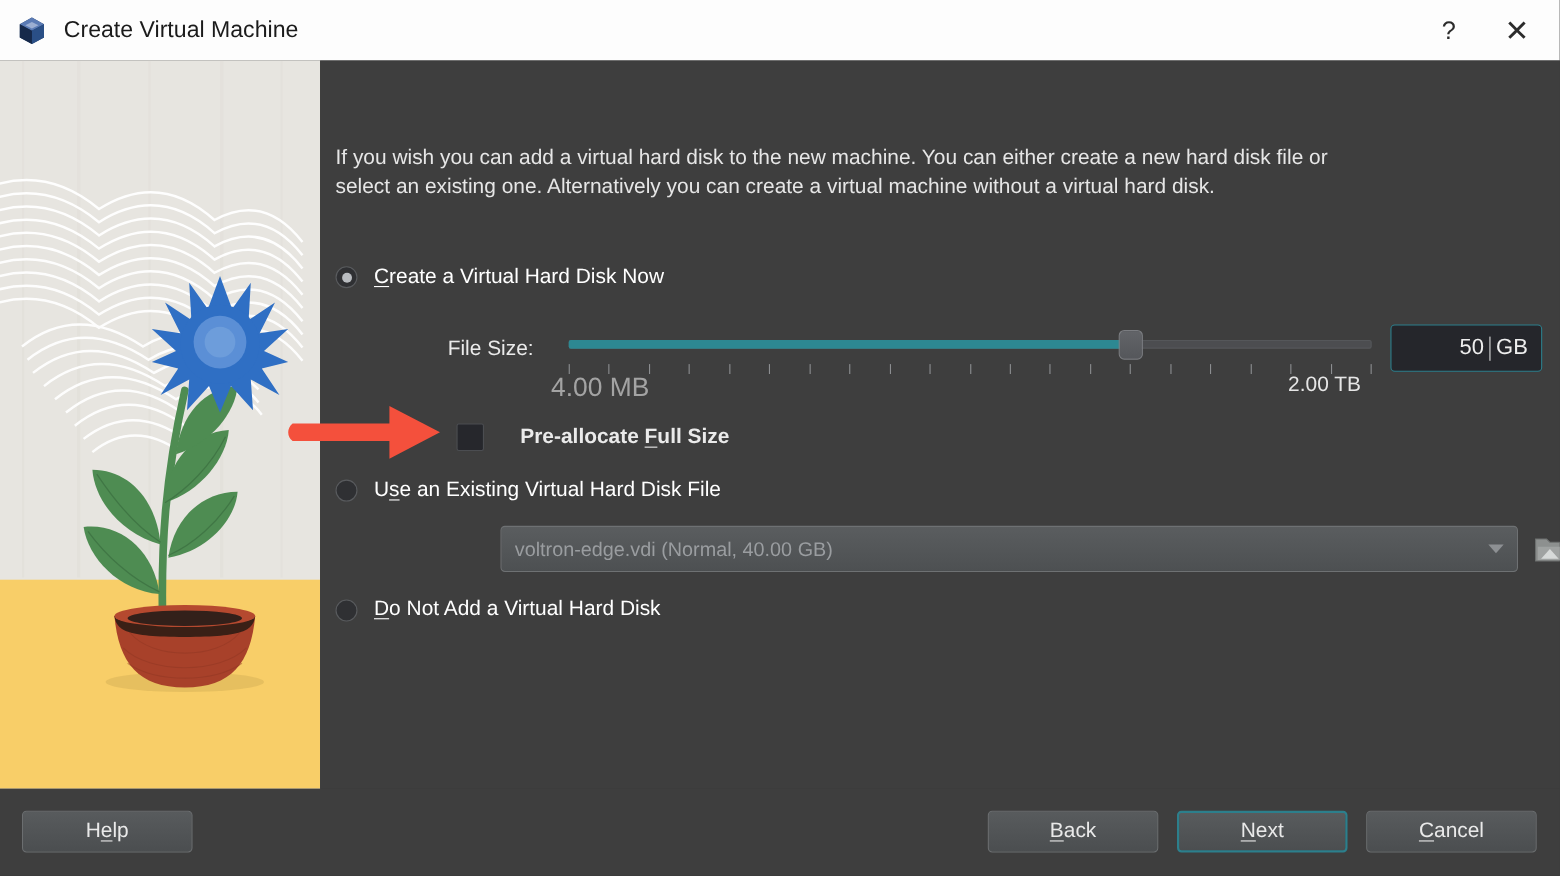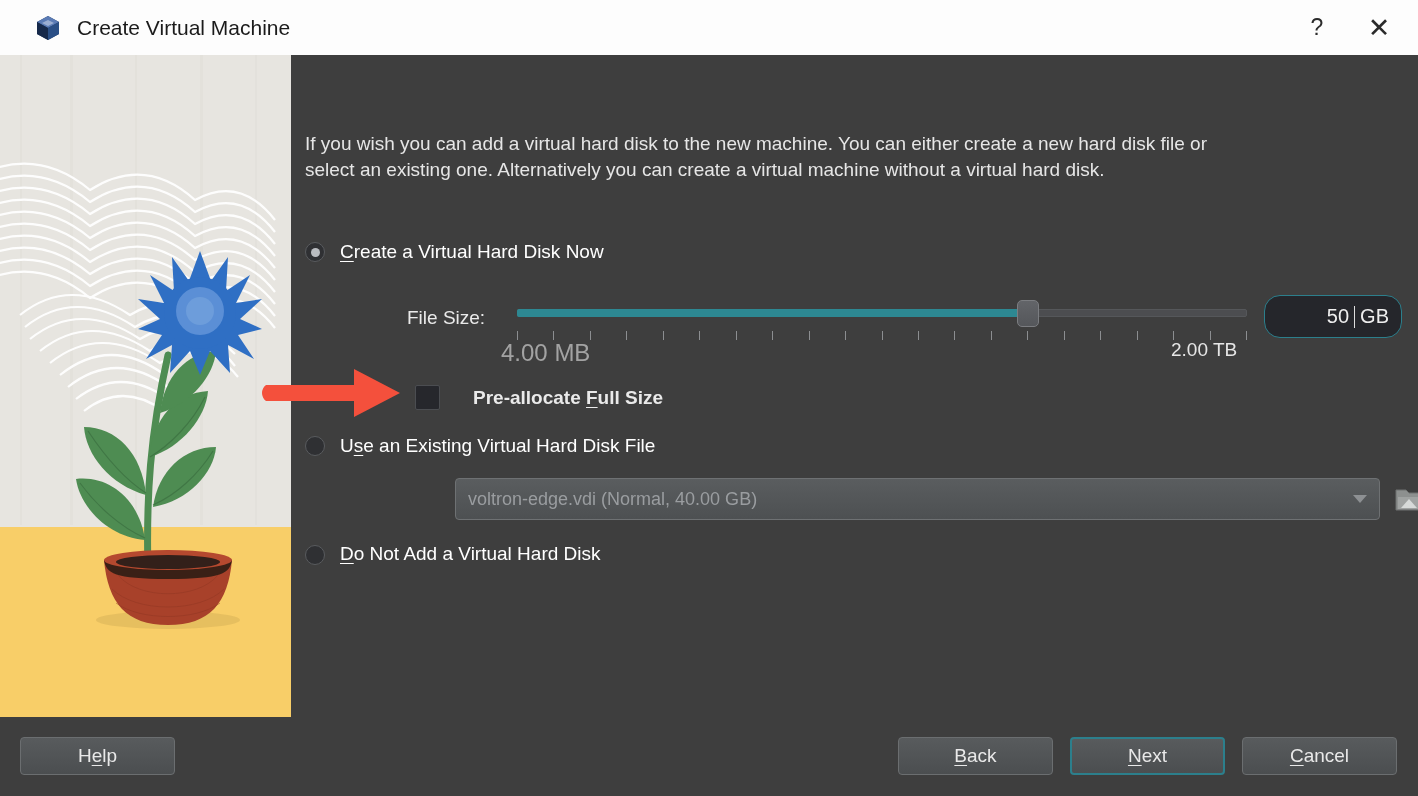--- a/index.html
+++ b/index.html
@@ -8,21 +8,21 @@
     font-family: "Liberation Sans", sans-serif;
     background: #3e3e3e;
     overflow: hidden;
   }
   .window { position: relative; width: 1418px; height: 796px; background: #3e3e3e; }
 
   
   .titlebar {
     position: absolute; left: 0; top: 0; width: 1418px; height: 55px;
     background: #fdfdfd;
-    display: flex; align-items: center; padding-left: 19px;
+    display: flex; align-items: center;
   }
   .titlebar-icon { margin-left: 14px; width: 30px; height: 30px; position: relative; }
   .title-text {
     margin-left: 14px; font-size: 21px; color: #1b1b1b;
     font-family: "Liberation Sans", sans-serif;
   }
   .titlebar-spacer { flex: 1; }
   .tb-btn {
     width: 62px; height: 55px; display: flex; align-items: center; justify-content: center;
     color: #2b2b2b; font-size: 23px; cursor: default;
@@ -96,21 +96,21 @@
   .ticks { position: absolute; left: 0; top: 32px; width: 730px; height: 10px; }
   .tick { position: absolute; top: 0; width: 1px; height: 9px; background: #8c8e91; }
   .range-min {
     position: absolute; left: 210px; top: 60px; font-size: 24px; color: #a3a3a3;
   }
   .range-max {
     position: absolute; left: 880px; top: 60px; font-size: 19px; color: #e6e6e6;
   }
   .spin {
     position: absolute; left: 973px; top: 16px; width: 138px; height: 43px;
-    background: #25262b; border: 1px solid #2c7f8c; border-radius: 16px;
+    background: #25262b; border: 1px solid #2c7f8c; border-radius: 4px;
     display: flex; align-items: center; justify-content: flex-end;
     padding-right: 12px; color: #eeeeee; font-size: 20px;
   }
   .caret {
     display: inline-block; width: 1px; height: 22px; background: #dedede;
     margin: 0 5px;
   }
 
   
   .check-row { position: absolute; left: 124px; top: 330px; display: flex; align-items: center; }

